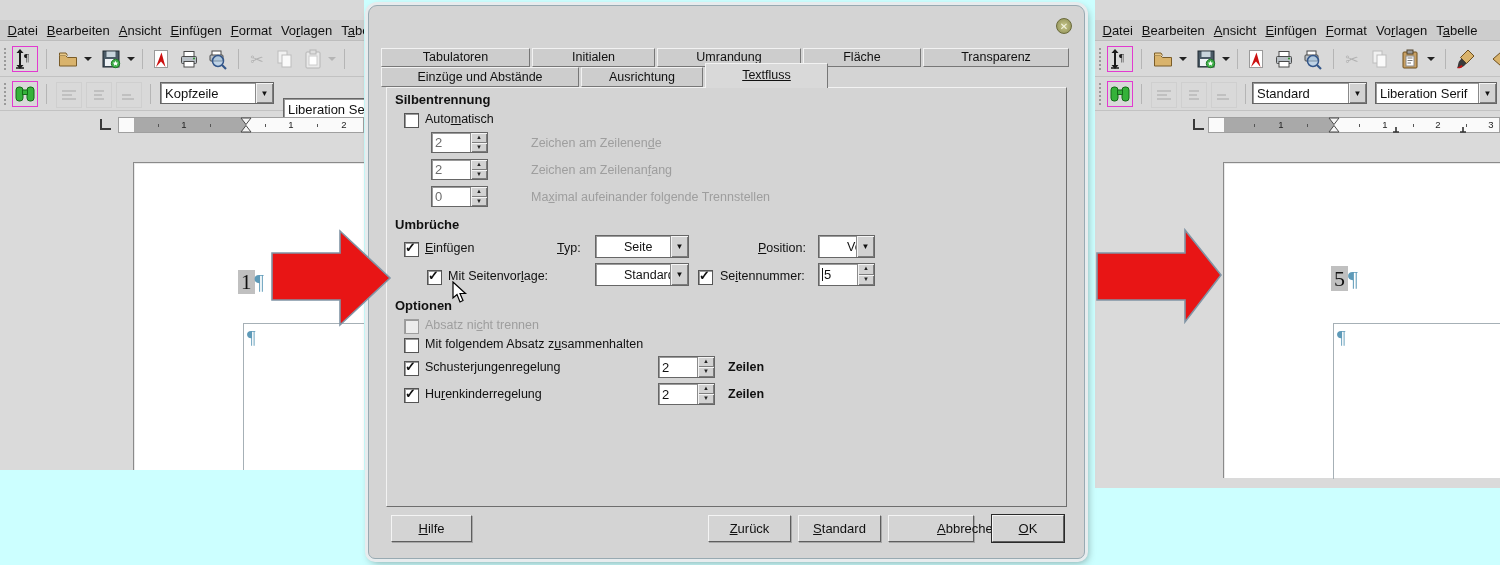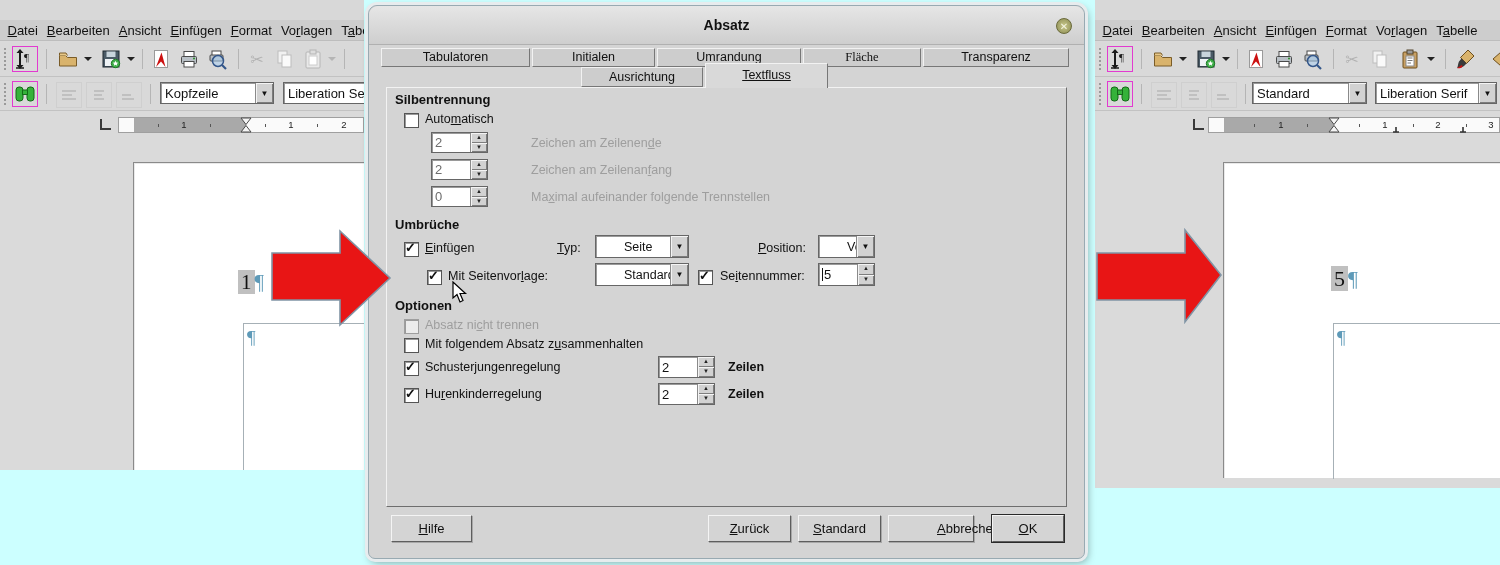--- a/index.html
+++ b/index.html
@@ -211,21 +211,21 @@
       <span class="greybtn" style="left:116px;">
           <svg width="16" height="14" viewBox="0 0 16 14">
             <path d="M1 7 h9 M1 11 h12" stroke="#c0c0c0" stroke-width="2"></path>
           </svg>
         </span>
       <span class="tsep" style="left:150px;"></span>
       <span class="combo" style="left:160px;top:5px;width:114px;">
         <span class="cv">Kopfzeile</span>
         <span class="cab">▼</span>
       </span>
-      <span class="combo" style="left:283px;top:5px;width:90px;">
+      <span class="combo" style="left:283px;top:21px;width:90px;">
         <span class="cv">Liberation Se</span>
       </span>
     </div>
 
     <span class="tabsel" style="left:100px;top:119px;"></span>
     <div class="ruler" style="left:118px;width:246px;">
       <span class="rgray" style="left:15px;width:112px;"></span>
       <span class="rtick" style="left:39px;"></span>
       <span class="rnum" style="left:59px;">1</span>
       <span class="rtick" style="left:91px;"></span>
@@ -412,29 +412,29 @@
 
     <div class="page" style="left:128px;top:162px;width:277px;height:315px;">
       <span class="pgnum" style="left:107px;top:104px;font-size:22px;"><span class="shade">5</span><span class="pilc">¶</span></span>
       <div class="tframe" style="left:109px;top:160px;width:168px;height:155px;">
         <span class="fpilc" style="left:3px;top:3px;">¶</span>
       </div>
     </div>
   </div>
 
   <div class="dlg">
-    <div class="dtitle">Absatz</div>
     <div class="dclose">✕</div>
 
     <div class="tab trow1" style="left:12px;width:149px;">Tabulatoren</div>
     <div class="tab trow1" style="left:163px;width:123px;">Initialen</div>
     <div class="tab trow1" style="left:288px;width:144px;">Umrandung</div>
-    <div class="tab trow1" style="left:434px;width:118px;font-family:Liberation Serif, serif;">Fläche</div>
+    <div class="tab trow1" style="left:434px;width:118px;">Fläche</div>
     <div class="tab trow1" style="left:554px;width:146px;">Transparenz</div>
 
+    <div class="tab trow2" style="left:12px;width:198px;">Einzüge und Abstände</div>
     <div class="tab trow2" style="left:212px;width:122px;">Ausrichtung</div>
     <div class="tab trow2 active" style="left:336px;width:123px;">Textfluss</div>
 
     <div class="panel"></div>
 
     <span class="hd" style="left:26px;top:86px;">Silbentrennung</span>
     <span class="cb" style="left:35px;top:107px;"></span>
     <span class="lbl" style="left:56px;top:106px;">Auto<u>m</u>atisch</span>
     <span class="spin" style="left:62px;top:126px;width:57px;">
         <span class="sv dim">2</span>

